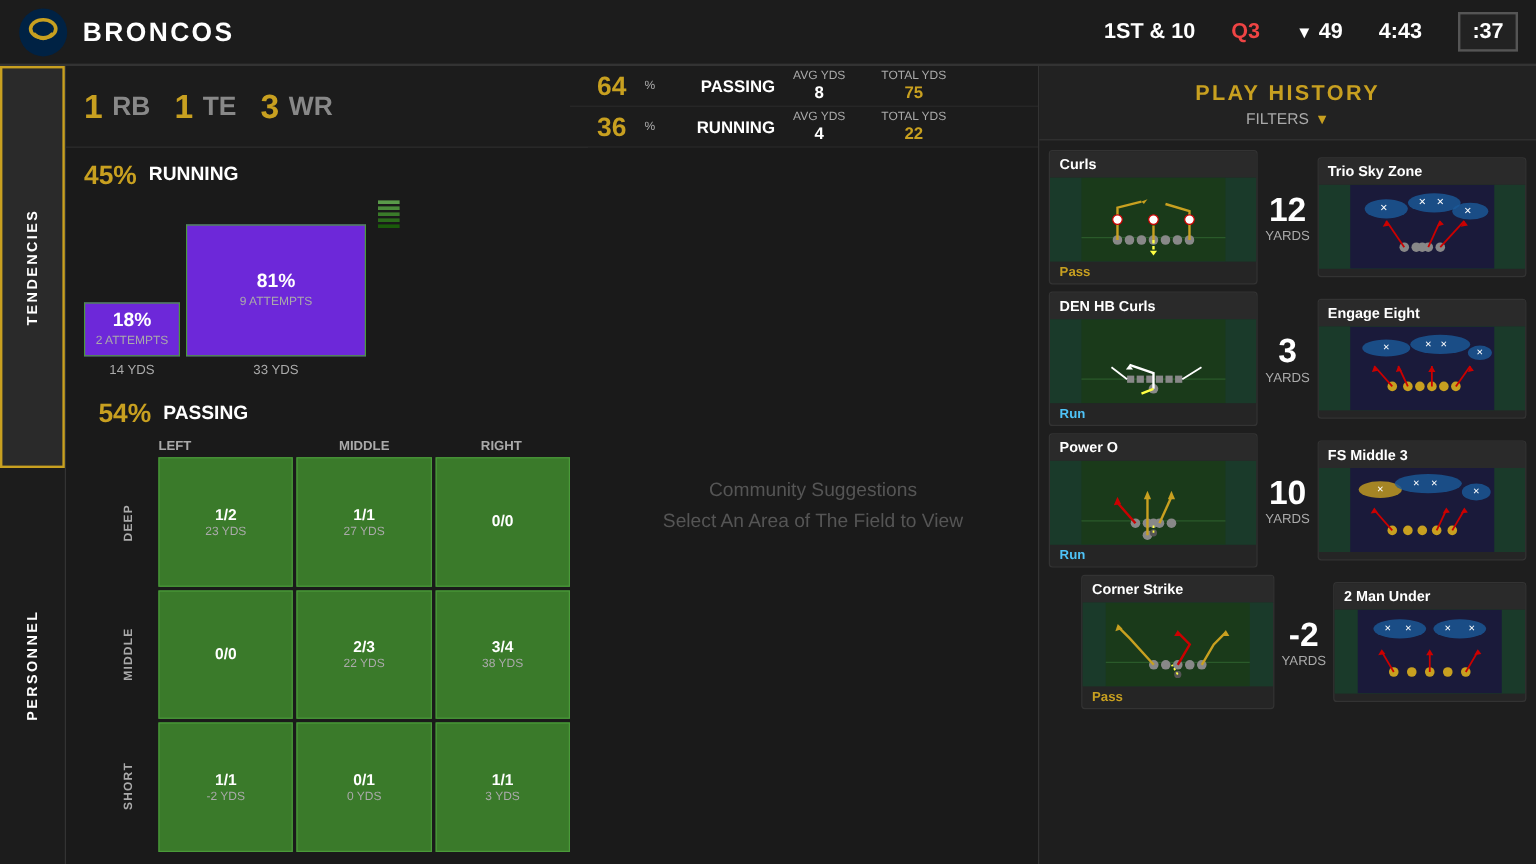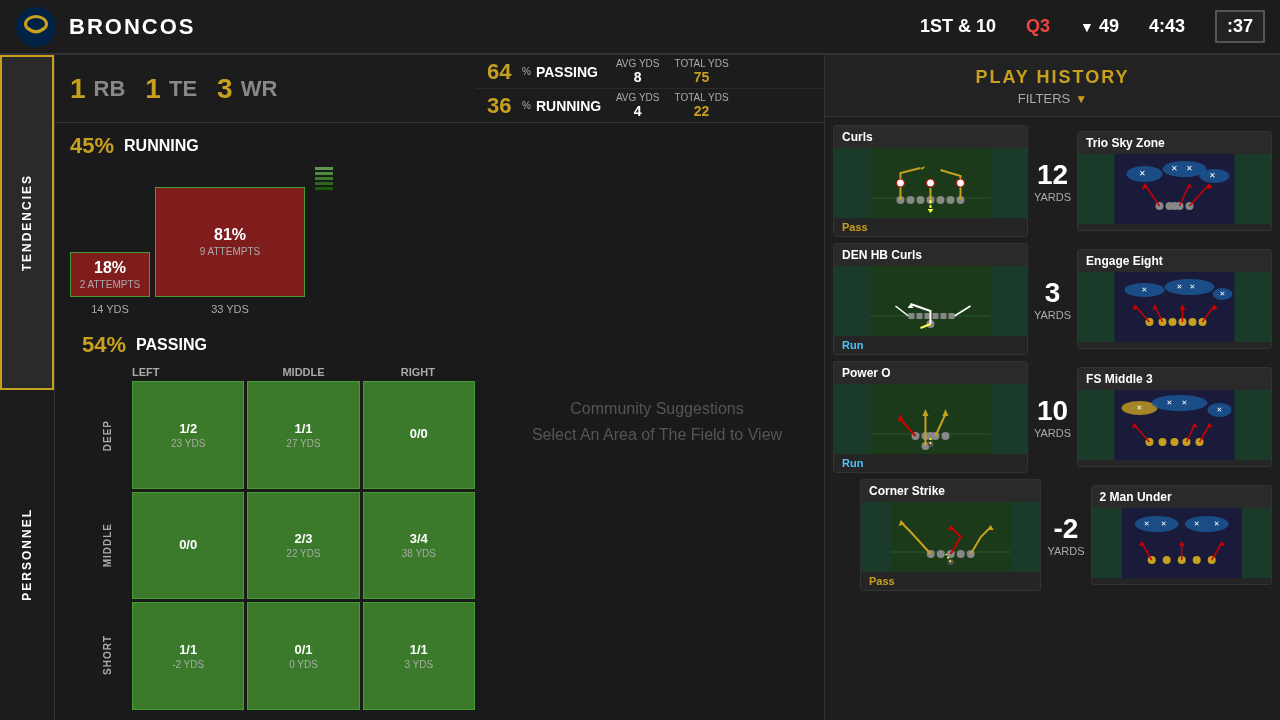--- a/index.html
+++ b/index.html
@@ -165,21 +165,21 @@
       justify-content: flex-end;
       position: relative;
     }
     .bar-left {
       width: 80px;
     }
     .bar-right {
       width: 150px;
     }
     .bar-fill {
-      background: #7f1d1d;
+      background: #6d28d9;
       border: 1px solid #4a9a3a;
       display: flex;
       flex-direction: column;
       align-items: center;
       justify-content: center;
       padding: 5px;
       width: 100%;
     }
     .bar-pct {
       font-size: 16px;
@@ -235,21 +235,21 @@
     }
     .field-message {
       text-align: center;
       color: #555;
       font-size: 16px;
       line-height: 1.6;
     }
 
     
     .right-panel {
-      width: 456px;
+      width: 415px;
       background: #1e1e1e;
       border-left: 1px solid #333;
       display: flex;
       flex-direction: column;
     }
     .play-history-header {
       background: #222;
       padding: 12px 15px 5px;
       text-align: center;
       border-bottom: 1px solid #333;
@@ -348,20 +348,22 @@
       background: #1c1c1c;
       display: flex;
       flex-direction: column;
     }
     .stat-row {
       flex: 1;
       display: flex;
       align-items: center;
       padding: 3px 12px;
       border-bottom: 1px solid #2a2a2a;
+      gap: 15px;
+      text-align: right;
     }
     .stat-row:last-child {
       border-bottom: none;
     }
   </style>
 </head>
 <body>
 
 <div class="top-bar">
 

